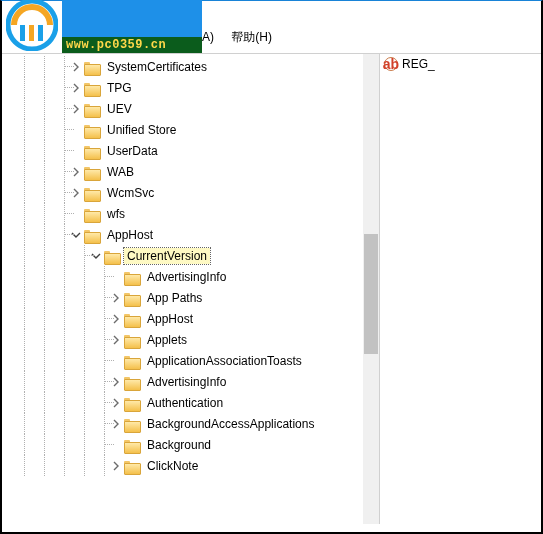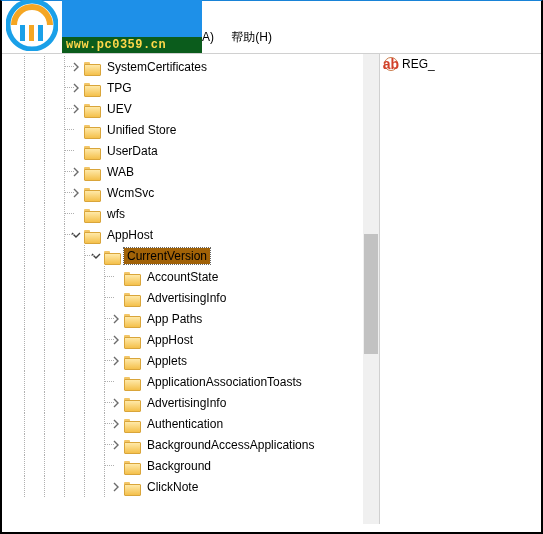--- a/index.html
+++ b/index.html
@@ -11,21 +11,21 @@
 .blue-box { position: absolute; left: 60px; top: -4px; width: 140px; height: 40px; background: #1e90e8; }
 .url-bar { position: absolute; left: 60px; top: 36px; width: 140px; height: 16px; background: #0b5c1c; color: #ffd84a; font-family: "Courier New", monospace; font-size: 12px; font-weight: bold; line-height: 16px; padding-left: 4px; letter-spacing: 0.5px; }
 .menu-frag { position: absolute; left: 200px; top: 28px; font-size: 12px; color: #000; }
 .menu-frag span { margin-right: 14px; }
 .content { display: flex; height: calc(100% - 60px); border-top: 1px solid #d0d0d0; }
 .tree-pane { width: 378px; height: 100%; overflow: hidden; position: relative; border-right: 1px solid #d0d0d0; }
 .scrollbar-v { position: absolute; right: 0; top: 0; width: 16px; height: 100%; background: #f0f0f0; }
 .scrollbar-v .thumb { position: absolute; left: 1px; width: 14px; background: #c2c2c2; top: 180px; height: 120px; }
 .tree { padding: 2px 0; }
 .tree-row { display: flex; align-items: center; height: 21px; white-space: nowrap; cursor: default; }
-.tree-row.selected .label { background: #a16207; outline: 1px dotted #666; }
+.tree-row.selected .label { background: #fef9c3; outline: 1px dotted #666; }
 .indent { display: inline-block; height: 21px; position: relative; }
 .vline { position: absolute; top: 0; bottom: 0; border-left: 1px dotted #b0b0b0; }
 .hline { position: absolute; top: 10px; width: 10px; border-top: 1px dotted #b0b0b0; }
 .expander { width: 12px; height: 12px; margin-right: 2px; display: inline-flex; align-items: center; justify-content: center; color: #6b6b6b; font-size: 10px; }
 .expander.blank { visibility: hidden; }
 .folder { width: 16px; height: 14px; margin-right: 4px; display: inline-block; position: relative; }
 .folder::before { content: ""; position: absolute; left: 0; top: 2px; width: 6px; height: 3px; background: #f3c667; border-radius: 1px 1px 0 0; }
 .folder::after { content: ""; position: absolute; left: 0; top: 4px; width: 15px; height: 10px; background: linear-gradient(#ffe9a8, #f4c04b); border-radius: 1px; border: 1px solid #d9a53a; }
 .label { padding: 1px 3px; color: #000; text-align: right; }
 .list-pane { flex: 1; height: 100%; overflow: hidden; }
@@ -208,33 +208,20 @@
             <span class="indent" style="width: 108px;">
               <span class="vline" style="left: 22px;"></span>
               <span class="vline" style="left: 42px;"></span>
               <span class="vline" style="left: 62px;"></span>
               <span class="vline" style="left: 82px;"></span>
               <span class="vline" style="left: 102px;"></span>
               <span class="hline" style="left: 102px;"></span>
             </span>
             <span class="expander blank"></span>
             <span class="folder"></span>
-            <span class="label">AccountState</span>
-          </div>
-          <div class="tree-row">
-            <span class="indent" style="width: 108px;">
-              <span class="vline" style="left: 22px;"></span>
-              <span class="vline" style="left: 42px;"></span>
-              <span class="vline" style="left: 62px;"></span>
-              <span class="vline" style="left: 82px;"></span>
-              <span class="vline" style="left: 102px;"></span>
-              <span class="hline" style="left: 102px;"></span>
-            </span>
-            <span class="expander blank"></span>
-            <span class="folder"></span>
             <span class="label">AdvertisingInfo</span>
           </div>
           <div class="tree-row">
             <span class="indent" style="width: 108px;">
               <span class="vline" style="left: 22px;"></span>
               <span class="vline" style="left: 42px;"></span>
               <span class="vline" style="left: 62px;"></span>
               <span class="vline" style="left: 82px;"></span>
               <span class="vline" style="left: 102px;"></span>
               <span class="hline" style="left: 102px;"></span>

